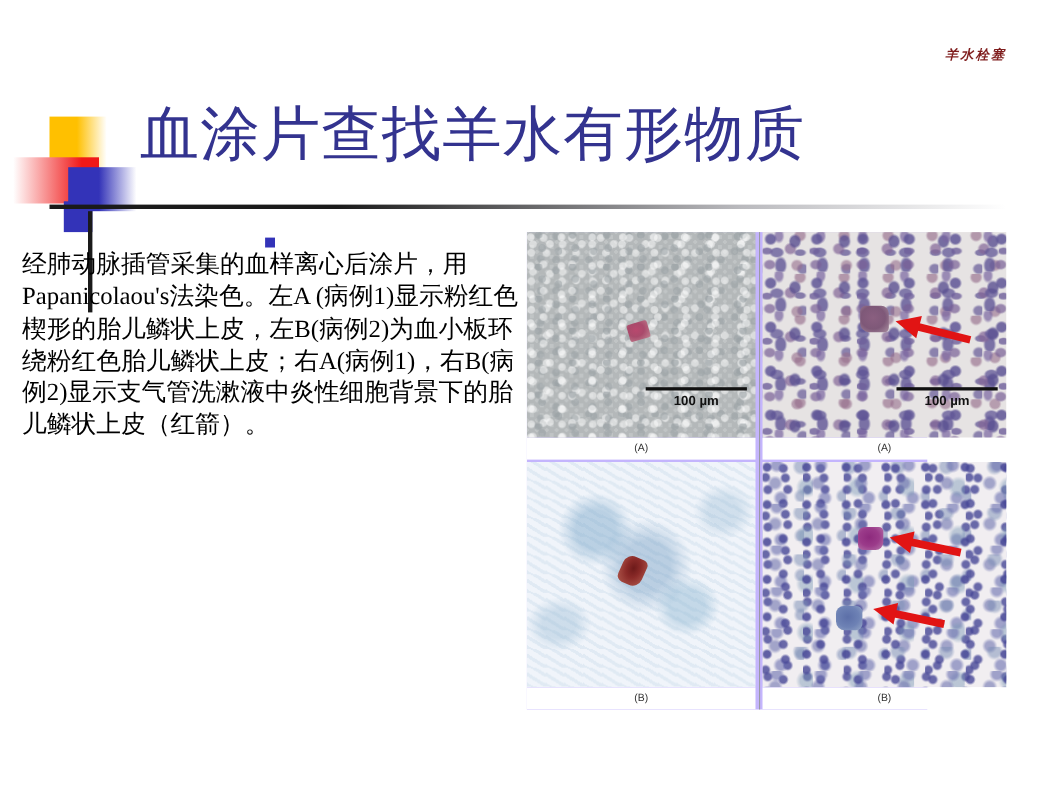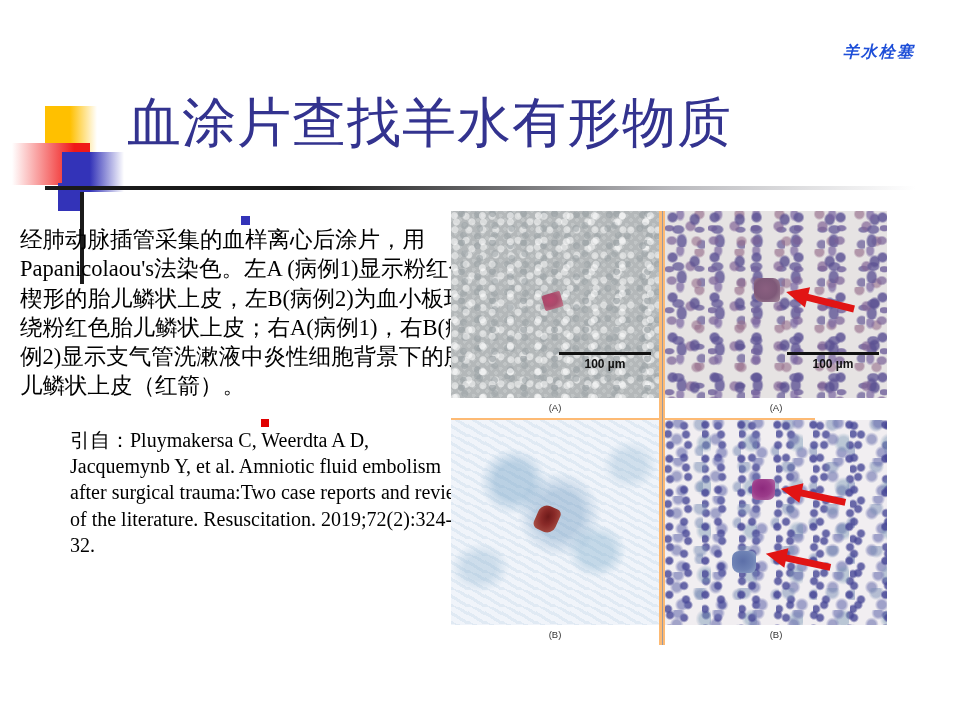--- a/index.html
+++ b/index.html
@@ -9,24 +9,24 @@
     font-family:"Liberation Serif","DejaVu Serif",serif;
     overflow:hidden;
     position:relative;
   }
 
   
   .kicker{
     position:absolute;
     top:42px; right:45px;
     font-family:Liberation Mono, monospace;
-    font-size:16px;
+    font-size:12px;
     font-weight:bold;
     font-style:italic;
-    color:#1d4ed8;
+    color:#7f1d1d;
     letter-spacing:2px;
     white-space:nowrap;
   }
 
   
   .title-zone{
     position:absolute;
     left:0; top:88px;
     width:960px; height:110px;
   }
@@ -116,23 +116,23 @@
   .sub-text{
     flex:1 1 auto;
     font-size:20px;
     line-height:1.32;
     color:#000000;
   }
 
   
   .figure-block{
     position:absolute;
-    left:451px; top:211px;
+    left:479px; top:211px;
     width:364px; height:434px;
-    background:#fdba74;
+    background:#c4b5fd;
   }
   .fig-grid{
     position:relative;
     width:100%;height:100%;
   }
   .panel{
     position:absolute;
     overflow:hidden;
   }
   .panel .micro{
@@ -311,26 +311,20 @@
 <div class="deco-hline"></div>
 <div class="slide-title">血涂片查找羊水有形物质</div>
 
 <div class="text-col">
 
   <div class="bullet-row">
     <div class="bullet-sq"></div>
     <div class="bullet-text">经肺动脉插管采集的血样离心后涂片，用Papanicolaou's法染色。左A (病例1)显示粉红色楔形的胎儿鳞状上皮，左B(病例2)为血小板环绕粉红色胎儿鳞状上皮；右A(病例1)，右B(病例2)显示支气管洗漱液中炎性细胞背景下的胎儿鳞状上皮（红箭）。</div>
   </div>
 
-  <div class="sub-list">
-    <div class="bullet-row">
-      <div class="bullet-sq red"></div>
-      <div class="sub-text">引自：Pluymakersa C, Weerdta A D, Jacquemynb Y, et al. Amniotic fluid embolism after surgical trauma:Two case reports and review of the literature. Resuscitation. 2019;72(2):324-32.</div>
-    </div>
-  </div>
 
 </div>
 
 <div class="figure-block">
   <div class="fig-grid">
 
     <div class="col-divider"></div>
 
     <div class="panel" id="panel-tl">
       <div class="micro">

